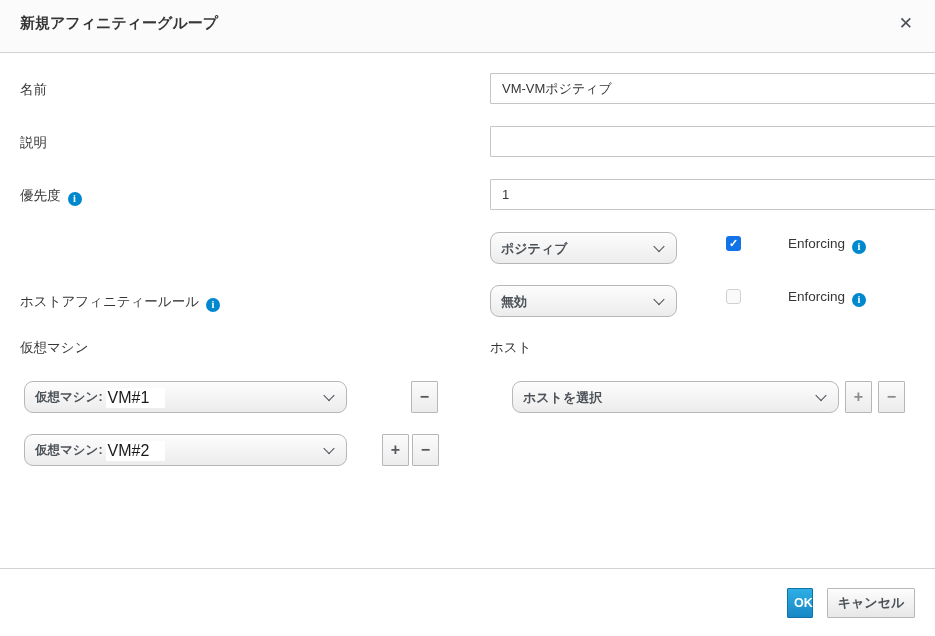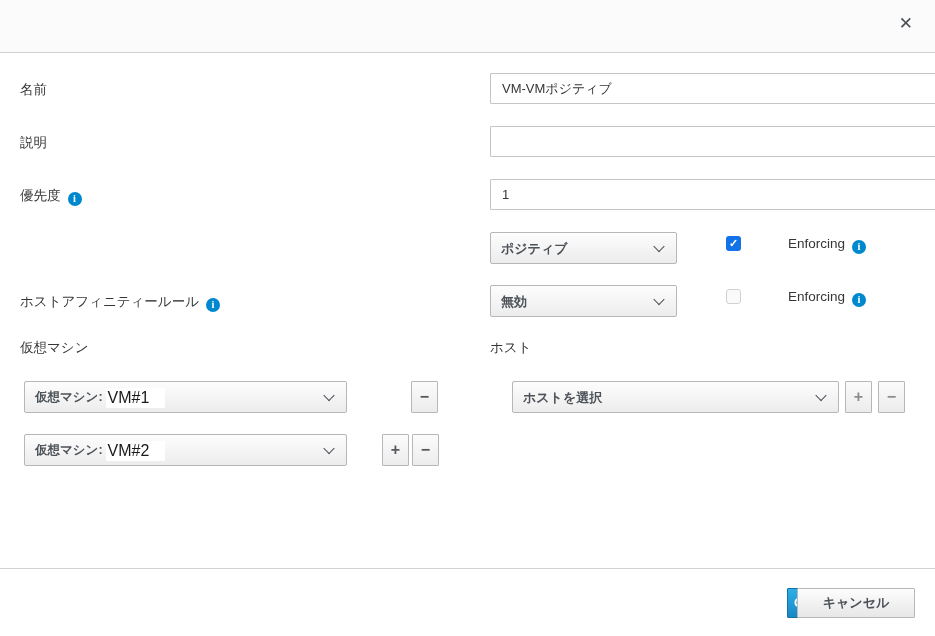--- a/index.html
+++ b/index.html
@@ -19,21 +19,21 @@
   
   .lbl { position:absolute; left:20px; font-size:13.5px; color:#363636;
          white-space:nowrap; }
   
   .txt-input { position:absolute; left:490px; width:504px; height:31px;
          border:1px solid #c5c5c5; border-radius:1px; padding:0 11px;
          font-size:13px; color:#363636; box-sizing:border-box;
          font-family:inherit; background:#fff; }
   
   .select { position:absolute; height:32px; box-sizing:border-box;
-         border:1px solid #b7b7b7; border-radius:2px;
+         border:1px solid #b7b7b7; border-radius:9px;
          background:linear-gradient(to bottom,#fdfdfd 0%,#ececec 100%);
          display:flex; align-items:center; padding:1px 28px 0 10px;
          font-size:13px; font-weight:bold; color:#4d5258; cursor:pointer; }
   .chev { position:absolute; right:13px; top:50%; width:7px; height:7px;
          border-right:1.6px solid #4d5258; border-bottom:1.6px solid #4d5258;
          transform:translateY(-68%) rotate(45deg); }
   
   .checkbox { position:absolute; width:15px; height:15px; border-radius:3px;
          box-sizing:border-box; cursor:pointer; }
   .checkbox.checked { background:#1272e8; color:#fff; font-size:11px;
@@ -62,33 +62,34 @@
          font-weight:normal; color:#1a1a1a; margin-left:3px;
          background:#ffffff; padding:1px 16px 1px 2px; }
   
   .footer { position:absolute; left:0; right:0; top:568px; bottom:0;
          border-top:1px solid #d2d2d2; background:#fff; }
   .btn-ok { position:absolute; top:19px; right:122px; width:26px; height:30px;
          background:linear-gradient(to bottom,#2dafe5 0%,#1787c7 100%);
          border:1px solid #1173a5; border-radius:1px; color:#fff;
          font-weight:bold; font-size:12.5px; cursor:pointer;
          font-family:inherit; }
-  .btn-cancel { position:absolute; top:19px; right:20px; width:118px;
+  .btn-cancel { position:absolute; top:19px; right:20px; width:88px;
          height:30px;
          background:linear-gradient(to bottom,#fdfdfd 0%,#e7e7e7 100%);
          border:1px solid #b7b7b7; border-radius:1px; color:#4d5258;
          font-weight:bold; font-size:13px; cursor:pointer;
          font-family:Liberation Mono, monospace; }
 </style>
 </head>
 <body>
 
 <div class="dialog">
 
   <div class="header">
+    <h1 class="title">新規アフィニティーグループ</h1>
     <button class="close-btn">✕</button>
   </div>
 
   <span class="lbl" style="top:81px;">名前</span>
   <input class="txt-input" style="top: 73px;" type="text" value="VM-VMポジティブ">
 
   <span class="lbl" style="top:134px;">説明</span>
   <input class="txt-input" style="top: 126px;" type="text" value="">
 
   <span class="lbl" style="top:187px;"><span>優先度</span><span class="info">i</span></span>

